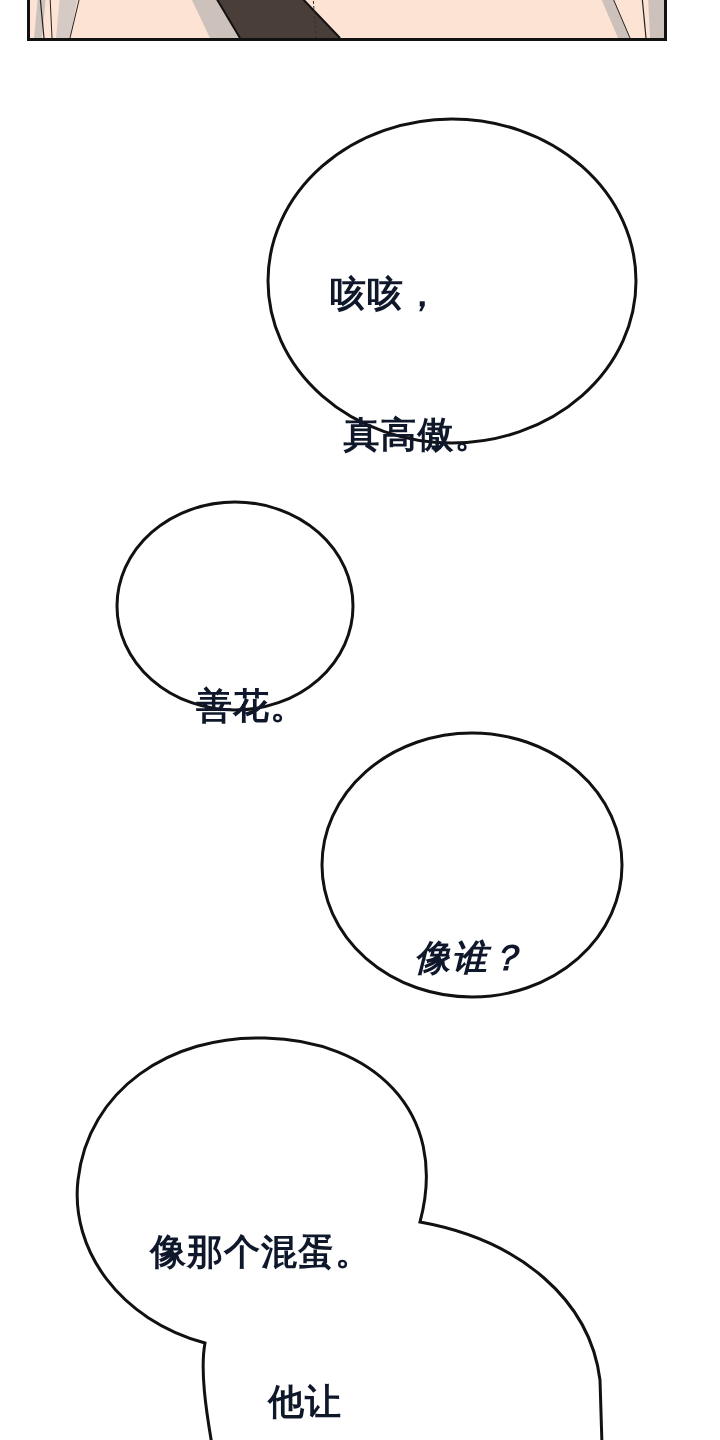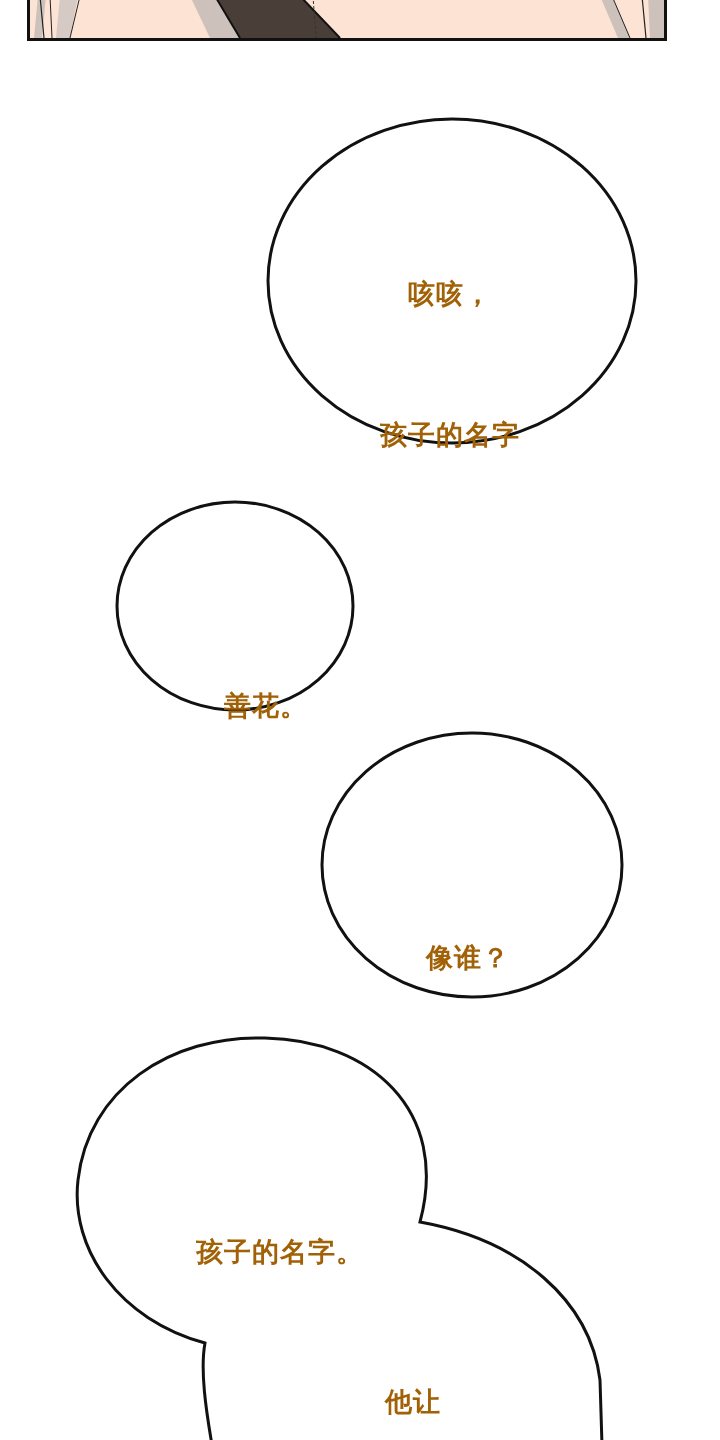--- a/index.html
+++ b/index.html
@@ -5,22 +5,22 @@
     html, body { margin:0; padding:0; background:#ffffff; }
     body { width:720px; height:1440px; position:relative; overflow:hidden;
            font-family: "DejaVu Sans", "Liberation Sans", sans-serif; }
     .panel {
       position:absolute; left:27px; top:-4px; width:634px; height:42px;
       border:3px solid #111; border-top:none; background:#fde3d3; overflow:hidden;
     }
     .panel svg { position:absolute; left:0; top:0; }
     .bubble-layer { position:absolute; left:0; top:0; }
     .text {
-      position:absolute; color:#a16207; font-weight:bold; font-size:27px;
-      line-height:47px; text-align:center; white-space:pre; letter-spacing:1px;
+      position:absolute; color:#0f172a; font-weight:bold; font-size:36px;
+      line-height:47px; white-space:pre; letter-spacing:1px;
     }
   </style>
 </head>
 <body>
 
 <div class="panel">
   <svg width="634" height="42" viewBox="0 0 634 42">
     <polygon points="8,0 16,0 12,42 4,42" fill="#cdc2bb"></polygon>
     <line x1="10" y1="0" x2="14" y2="42" stroke="#222" stroke-width="1.2"></line>
     <line x1="20" y1="0" x2="22" y2="42" stroke="#222" stroke-width="1"></line>
@@ -47,32 +47,32 @@
            C 88 1090, 170 1035, 265 1038
            C 370 1040, 450 1110, 420 1222
            C 520 1240, 590 1300, 600 1380
            L 602 1445
            L 212 1445
            C 206 1410, 200 1370, 205 1343 Z"></path>
 </svg>
 
 <div class="text" style="left:330px; top:176px; width:240px;">
   <div>咳咳，</div>
-  <div>孩子的名字</div>
+  <div> 真高傲。</div>
 </div>
 
 <div class="text" style="left:196px; top:588px; width:140px;">
   <div>善花。</div>
 </div>
 
-<div class="text" style="left:398px; top:840px; width:140px;">
+<div class="text" style="left:414px; top:840px; width:140px;font-style:italic;">
   <div>像谁？</div>
 </div>
 
 <div class="text" style="left:150px; top:1134px; width:260px;">
-  <div>孩子的名字。</div>
+  <div>像那个混蛋。</div>
 </div>
 
 <div class="text" style="left:268px; top:1284px; width:290px;">
   <div>他让</div>
   
   
 </div>
 
 </body></html>

